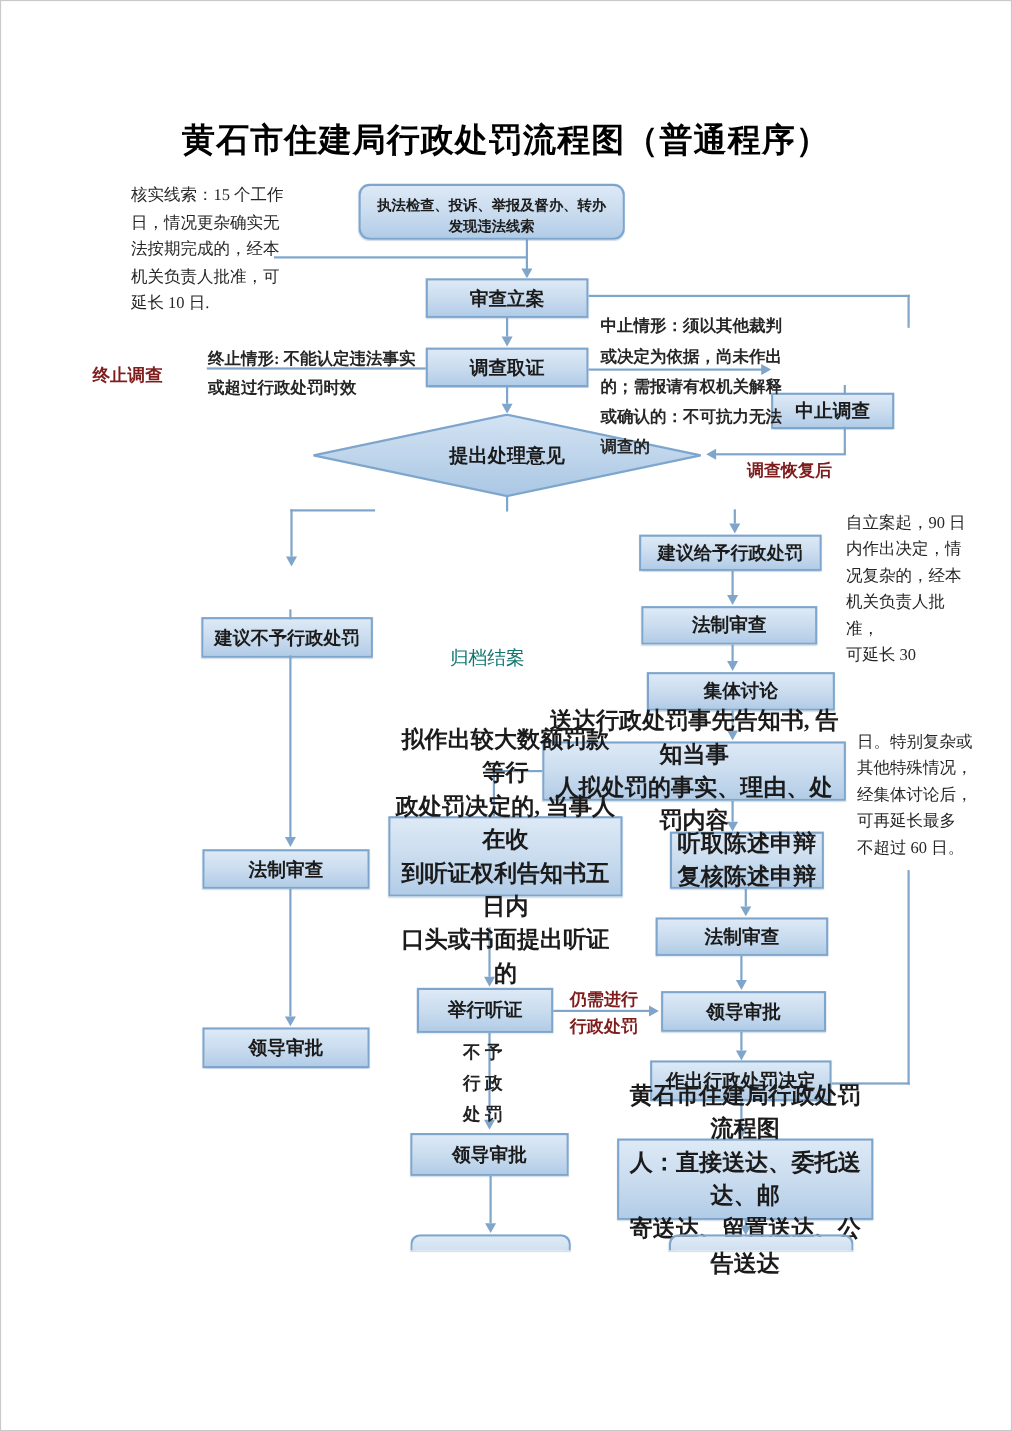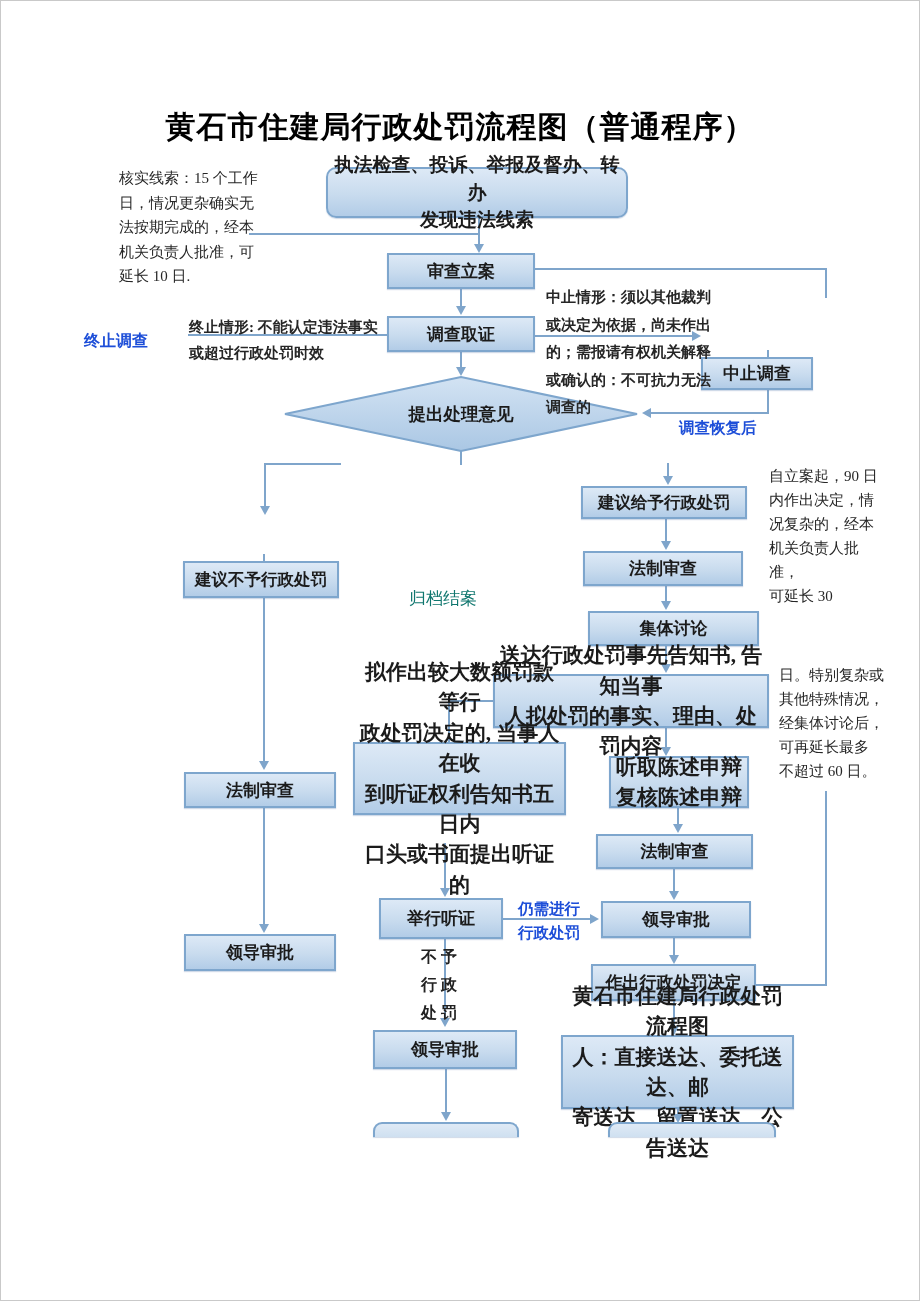--- a/index.html
+++ b/index.html
@@ -28,21 +28,21 @@
   .small{font-size:21px;}
   .vl,.hl{position:absolute;background:#7fa5cb;}
   .vl{width:2px;}
   .hl{height:2px;}
   .ah{position:absolute;width:0;height:0;}
   .ah-d{border-left:5px solid transparent;border-right:5px solid transparent;border-top:9px solid #7fa5cb;}
   .ah-r{border-top:5px solid transparent;border-bottom:5px solid transparent;border-left:9px solid #7fa5cb;}
   .ah-l{border-top:5px solid transparent;border-bottom:5px solid transparent;border-right:9px solid #7fa5cb;}
   .note{position:absolute;font-size:15px;color:#262626;}
   .note .nl{display:block;}
-  .flowlabel{position:absolute;font-size:15.5px;font-weight:600;color:#1d4ed8;white-space:nowrap;}
+  .flowlabel{position:absolute;font-size:15.5px;font-weight:600;color:#7f1d1d;white-space:nowrap;}
   .diamond-wrap{position:absolute;left:283px;top:375px;width:354px;height:76px;}
   .diamond-text{
     position:absolute;left:283px;top:375px;width:354px;height:76px;
     display:flex;align-items:center;justify-content:center;
     font-size:17.5px;font-weight:700;color:#1b1b1b;
   }
   .stackrow{position:absolute;width:50px;display:flex;justify-content:space-between;
     font-size:16px;font-weight:600;color:#222;}
 </style>
 </head>
@@ -124,21 +124,21 @@
   <div class="ah ah-d" style="left:439px;top:1017px;"></div>
 
   <div class="vl" style="left:444px;top:1068px;height:43px;"></div>
   <div class="ah ah-d" style="left:440px;top:1111px;"></div>
   <div class="vl" style="left:676px;top:1108px;height:6px;"></div>
   <div class="ah ah-d" style="left:672px;top:1113px;"></div>
 
   <div class="hl" style="left:755px;top:983px;width:71px;"></div>
   <div class="vl" style="left:824px;top:790px;height:195px;"></div>
 
-  <div class="box rounded" style="left:325px;top:166px;width:302px;height:51px;font-size:19px;">
+  <div class="box rounded" style="left:325px;top:166px;width:242px;height:51px;font-size:13px;justify-content:flex-end;">
     <span class="bl">执法检查、投诉、举报及督办、转办</span>
     <span class="bl">发现违法线索</span>
   </div>
 
   <div class="box" style="left:386px;top:252px;width:148px;height:36px;">审查立案</div>
   <div class="box" style="left:386px;top:315px;width:148px;height:36px;">调查取证</div>
   <div class="box" style="left:700px;top:316px;width:112px;height:33px;margin-top:40px;">中止调查</div>
 
   <div class="diamond-wrap">
     <svg width="354" height="76" viewBox="0 0 354 76">

